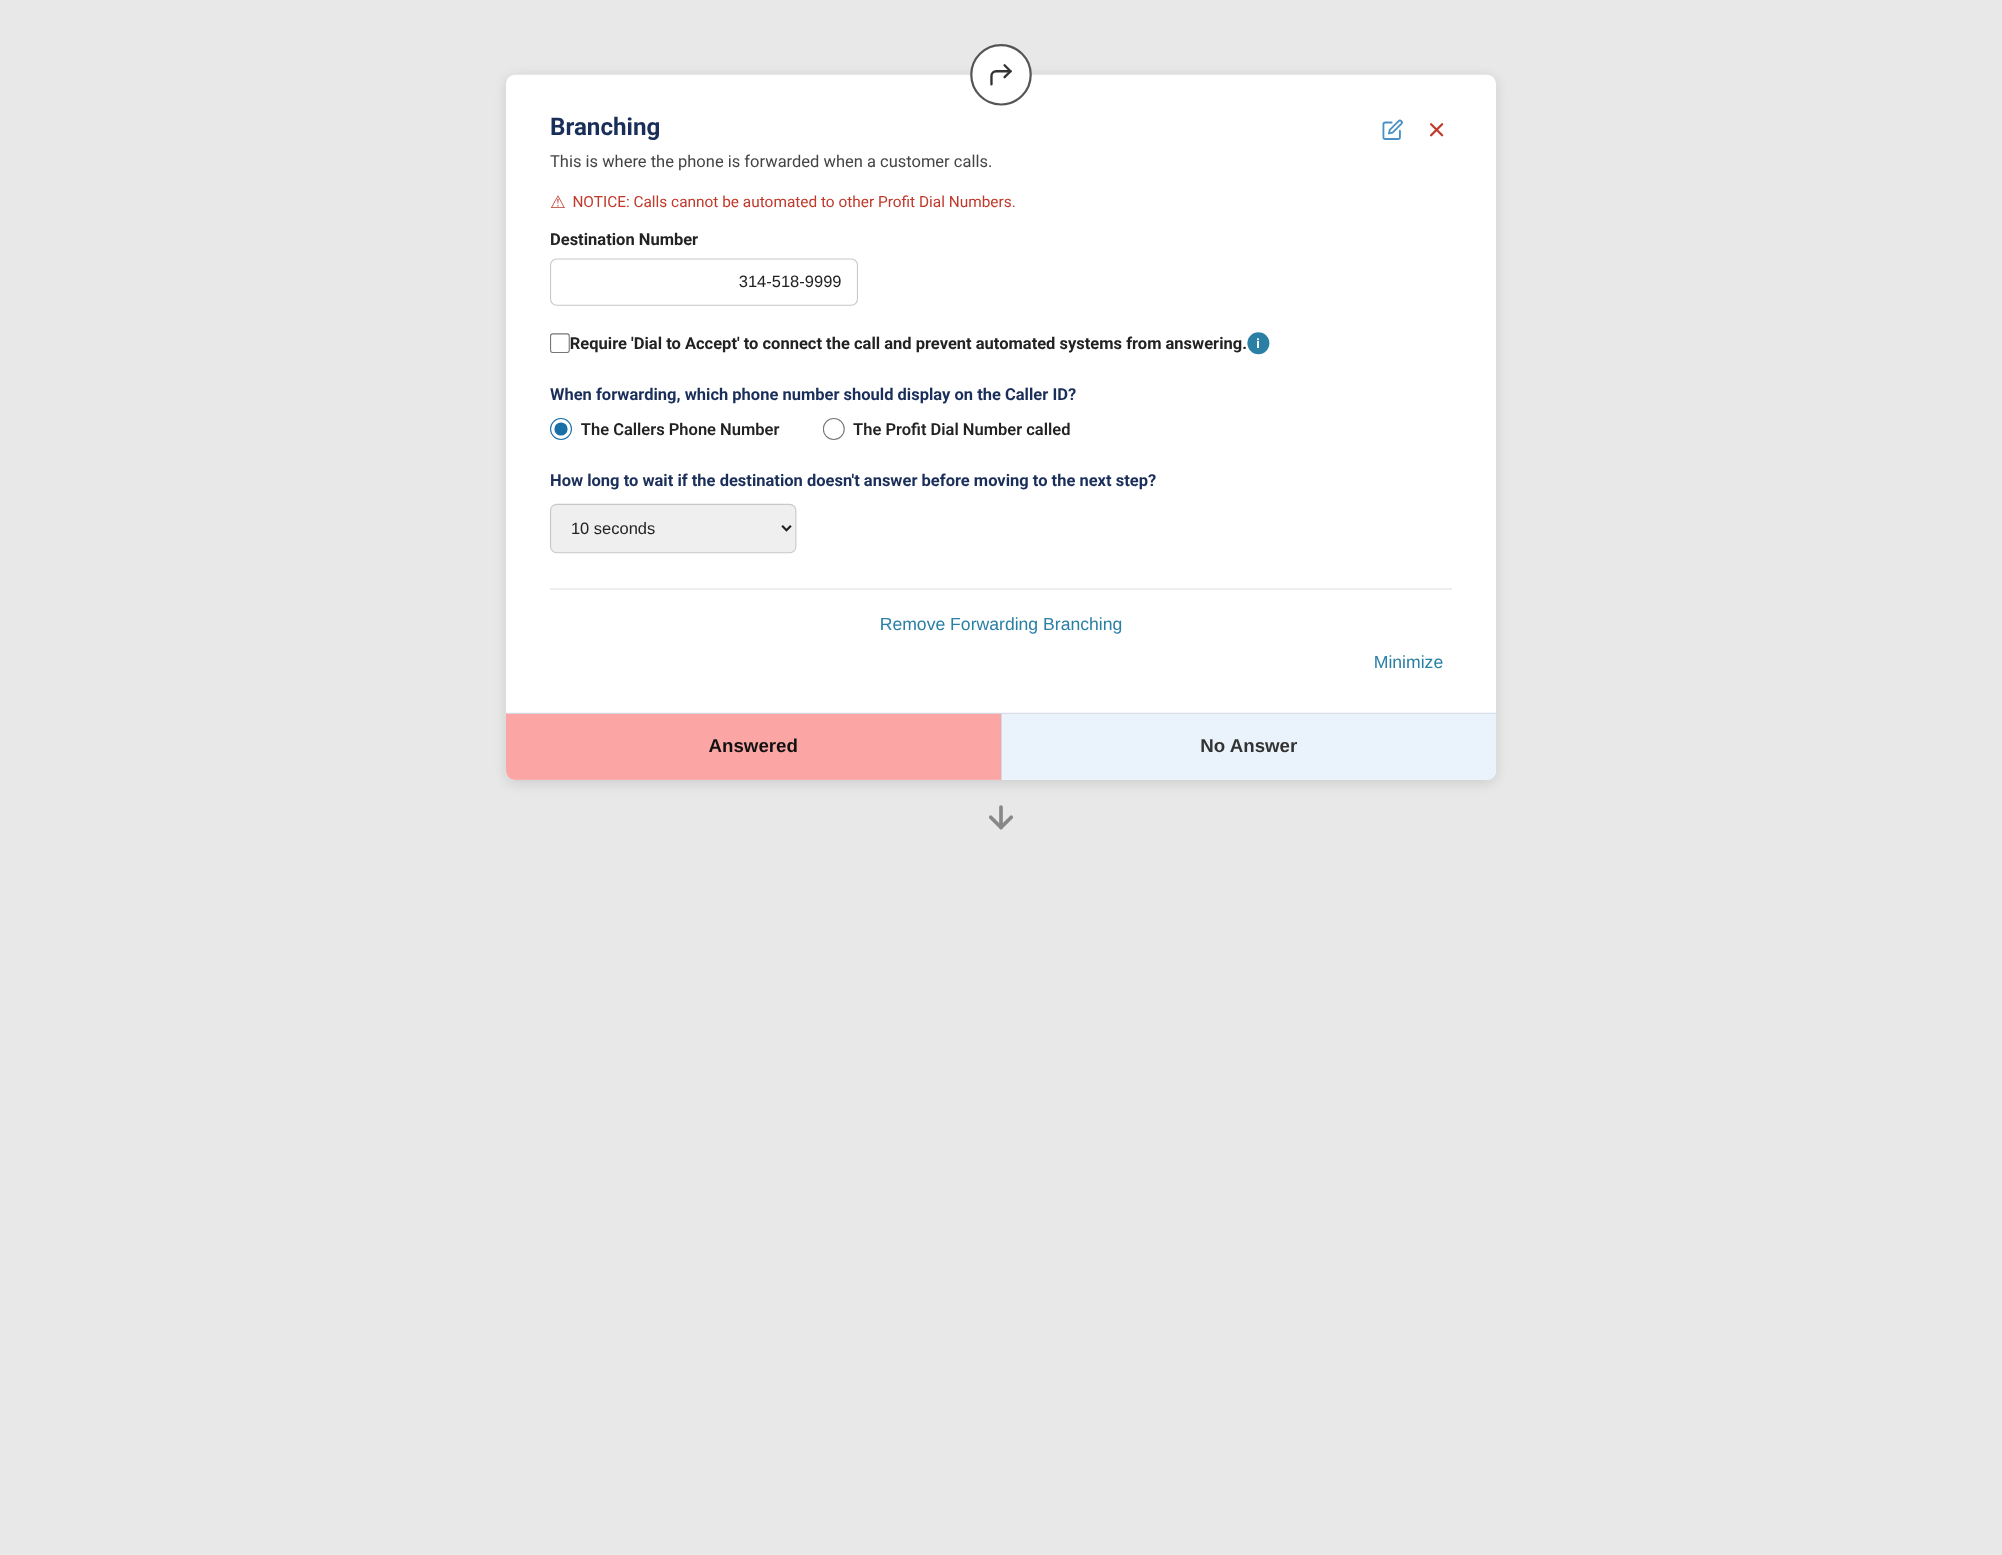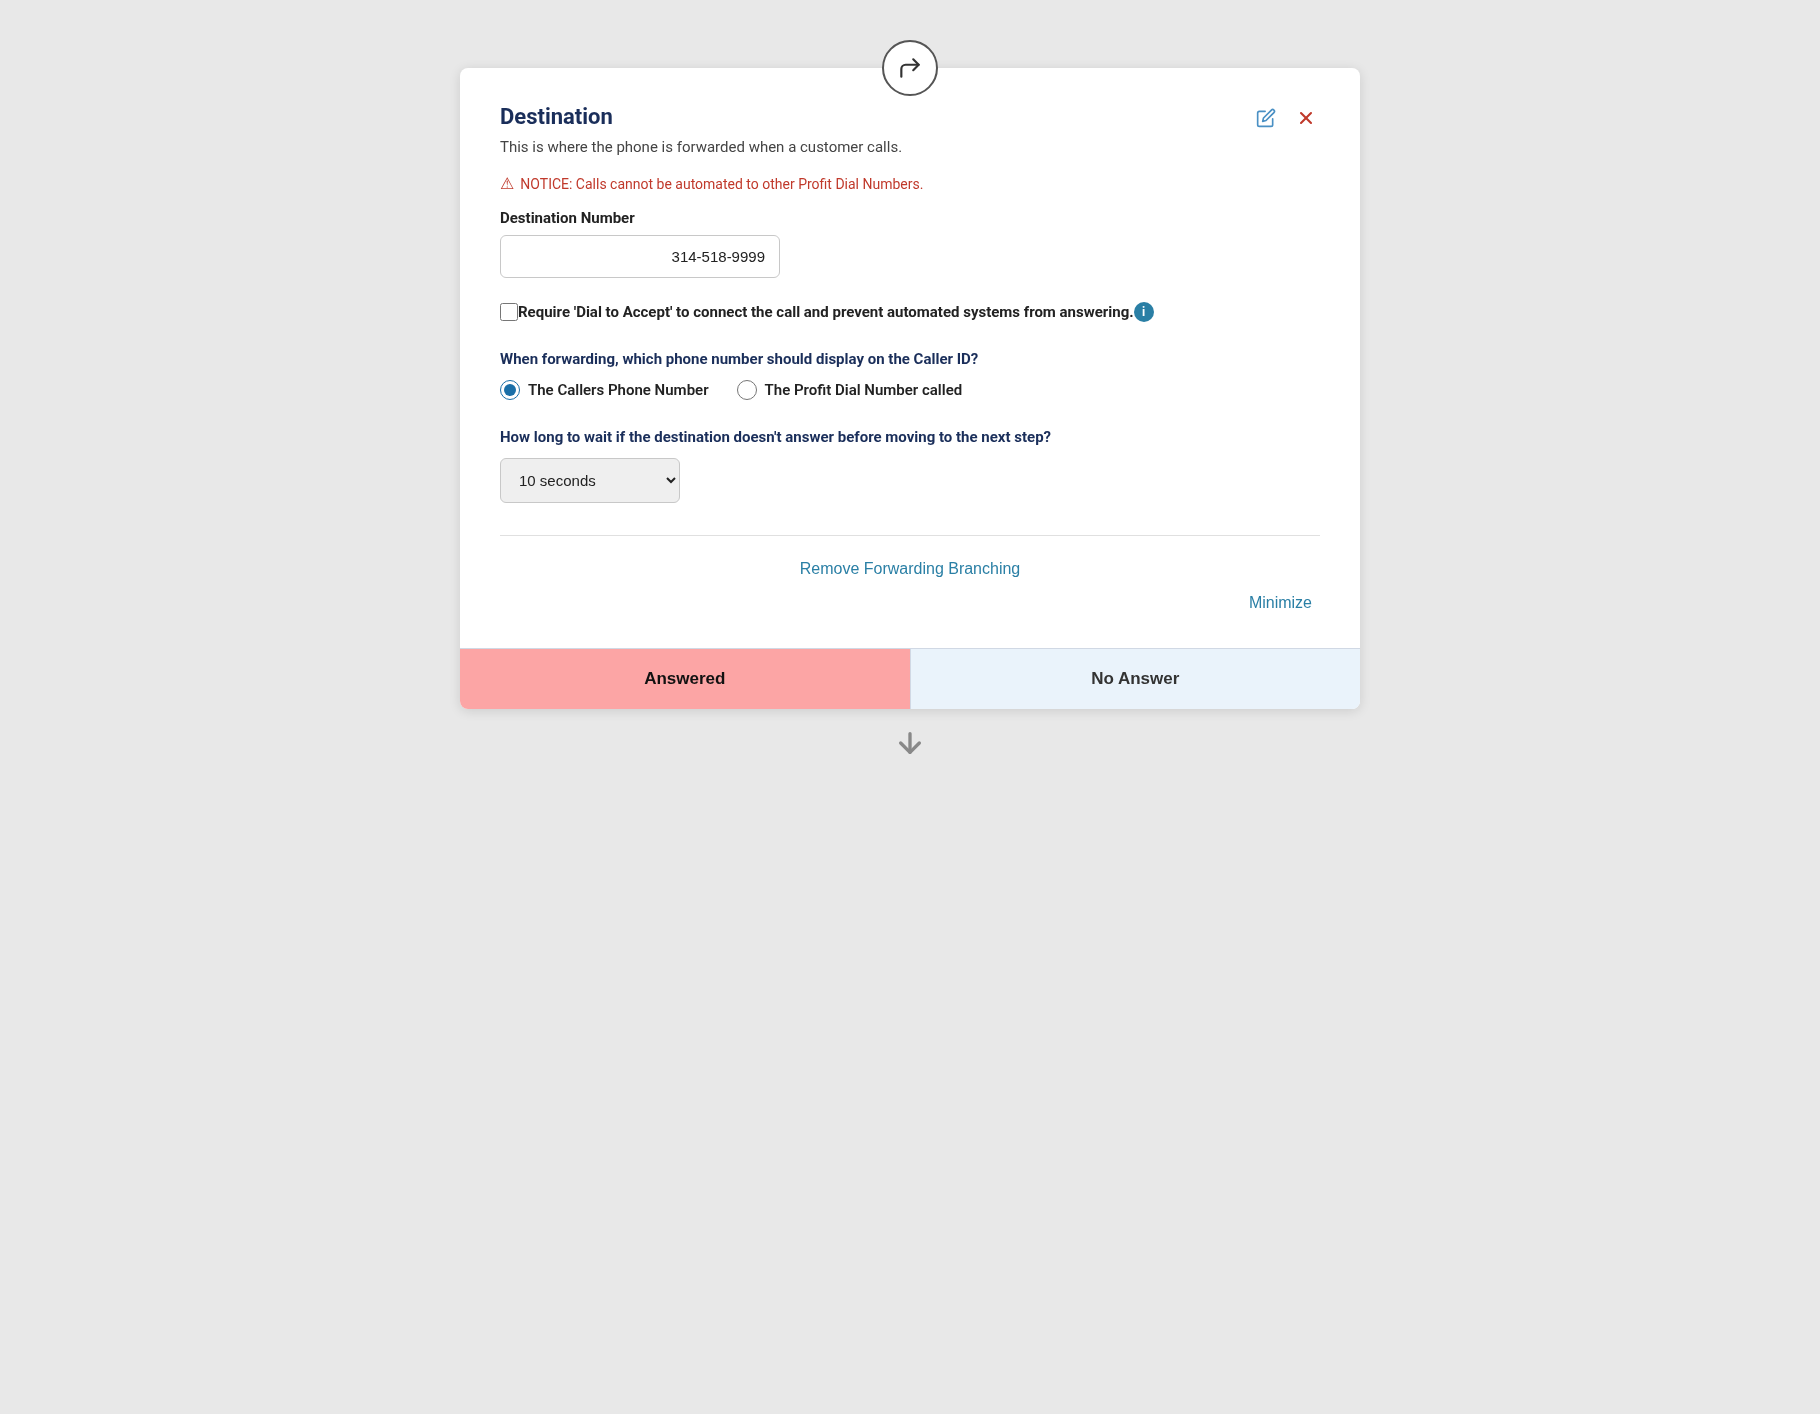--- a/index.html
+++ b/index.html
@@ -176,21 +176,21 @@
     .section-question {
       font-weight: 700;
       font-size: 15px;
       color: #1a2e5a;
       margin-bottom: 12px;
     }
 
     .radio-row {
       display: flex;
       align-items: center;
-      gap: 28px;
+      gap: 39px;
       margin-bottom: 28px;
     }
 
     .radio-option {
       display: flex;
       align-items: center;
       gap: 8px;
       cursor: pointer;
     }
 
@@ -207,21 +207,21 @@
       color: #222;
     }
 
     
     .wait-select {
       border: 1.5px solid #c8c8c8;
       border-radius: 6px;
       padding: 12px 14px;
       font-size: 15px;
       color: #222;
-      width: 180px;
+      width: 224px;
       appearance: auto;
       cursor: pointer;
       margin-bottom: 28px;
       outline: none;
     }
 
     
     .divider {
       border: none;
       border-top: 1.5px solid #e0e0e0;
@@ -303,21 +303,21 @@
       <polyline points="15 14 20 9 15 4"></polyline>
       <path d="M4 20v-7a4 4 0 0 1 4-4h12"></path>
     </svg>
   </div>
 
   <div class="card">
     <div class="card-body">
 
       
       <div class="card-header-row">
-        <h2 class="card-title">Destination</h2>
+        <h2 class="card-title">Branching</h2>
         <div class="card-header-actions">
           <button class="icon-btn edit-icon" title="Edit">
             <svg viewBox="0 0 24 24" fill="none" stroke="#4a90c4" stroke-width="2" stroke-linecap="round" stroke-linejoin="round">
               <path d="M11 4H4a2 2 0 0 0-2 2v14a2 2 0 0 0 2 2h14a2 2 0 0 0 2-2v-7"></path>
               <path d="M18.5 2.5a2.121 2.121 0 0 1 3 3L12 15l-4 1 1-4 9.5-9.5z"></path>
             </svg>
           </button>
           <button class="icon-btn close-icon" title="Close">
             <svg viewBox="0 0 24 24" fill="none" stroke="#c0392b" stroke-width="2.5" stroke-linecap="round" stroke-linejoin="round">
               <line x1="18" y1="6" x2="6" y2="18"></line>

